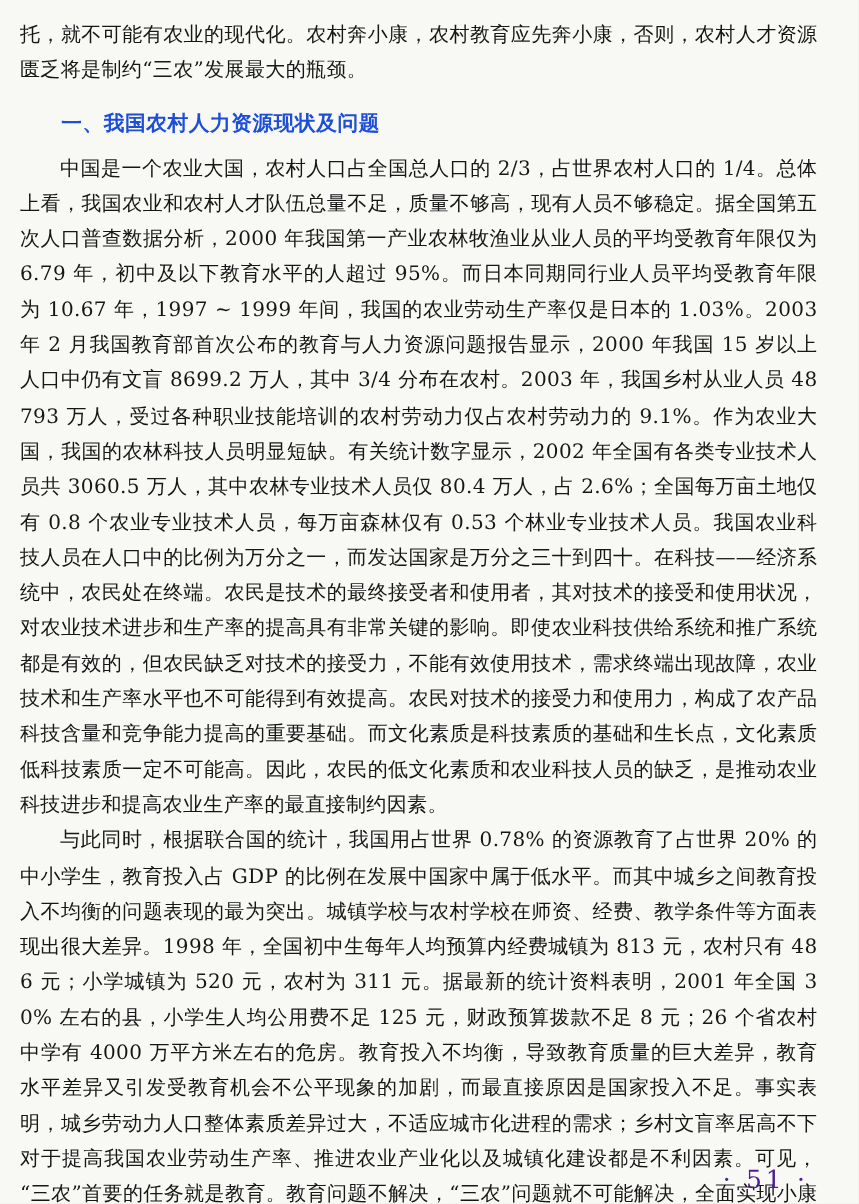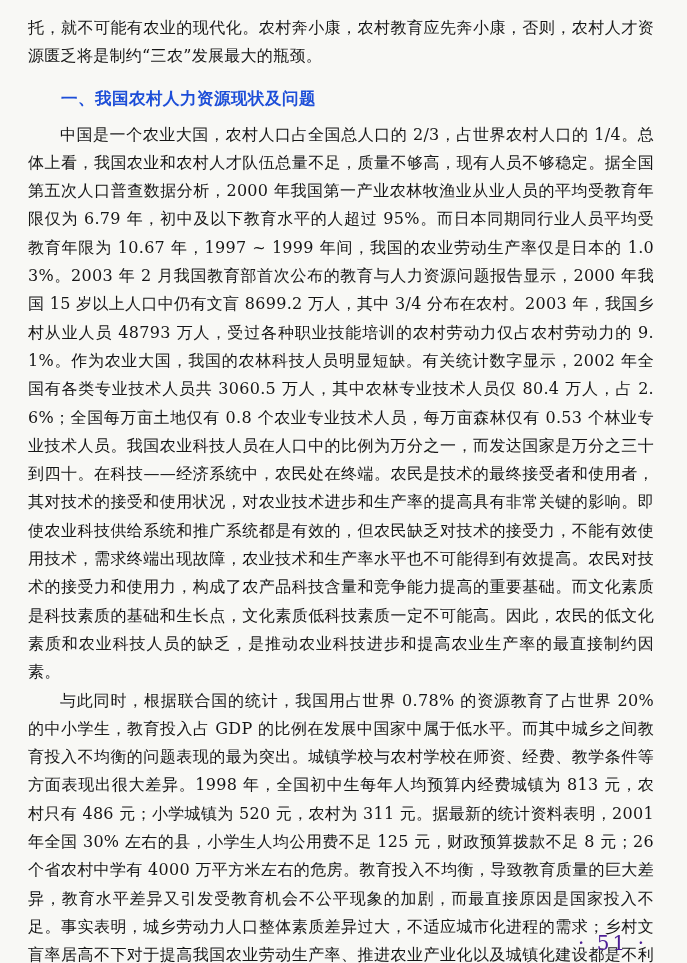--- a/index.html
+++ b/index.html
@@ -7,21 +7,21 @@
     padding: 0;
     background: #e9e9e7;
   }
   .page {
     position: relative;
     width: 687px;
     height: 963px;
     margin: 0 auto;
     background: #f8f8f5;
     box-sizing: border-box;
-    padding: 14px 33px 0 28px;
+    padding: 14px 33px 0 16px;
     color: #161616;
     font-family: "DejaVu Serif", "Liberation Serif", serif;
     overflow: hidden;
   }
   .page p {
     margin: 0;
     font-size: 16px;
     line-height: 28.3px;
     text-align: justify;
     text-justify: inter-ideograph;

